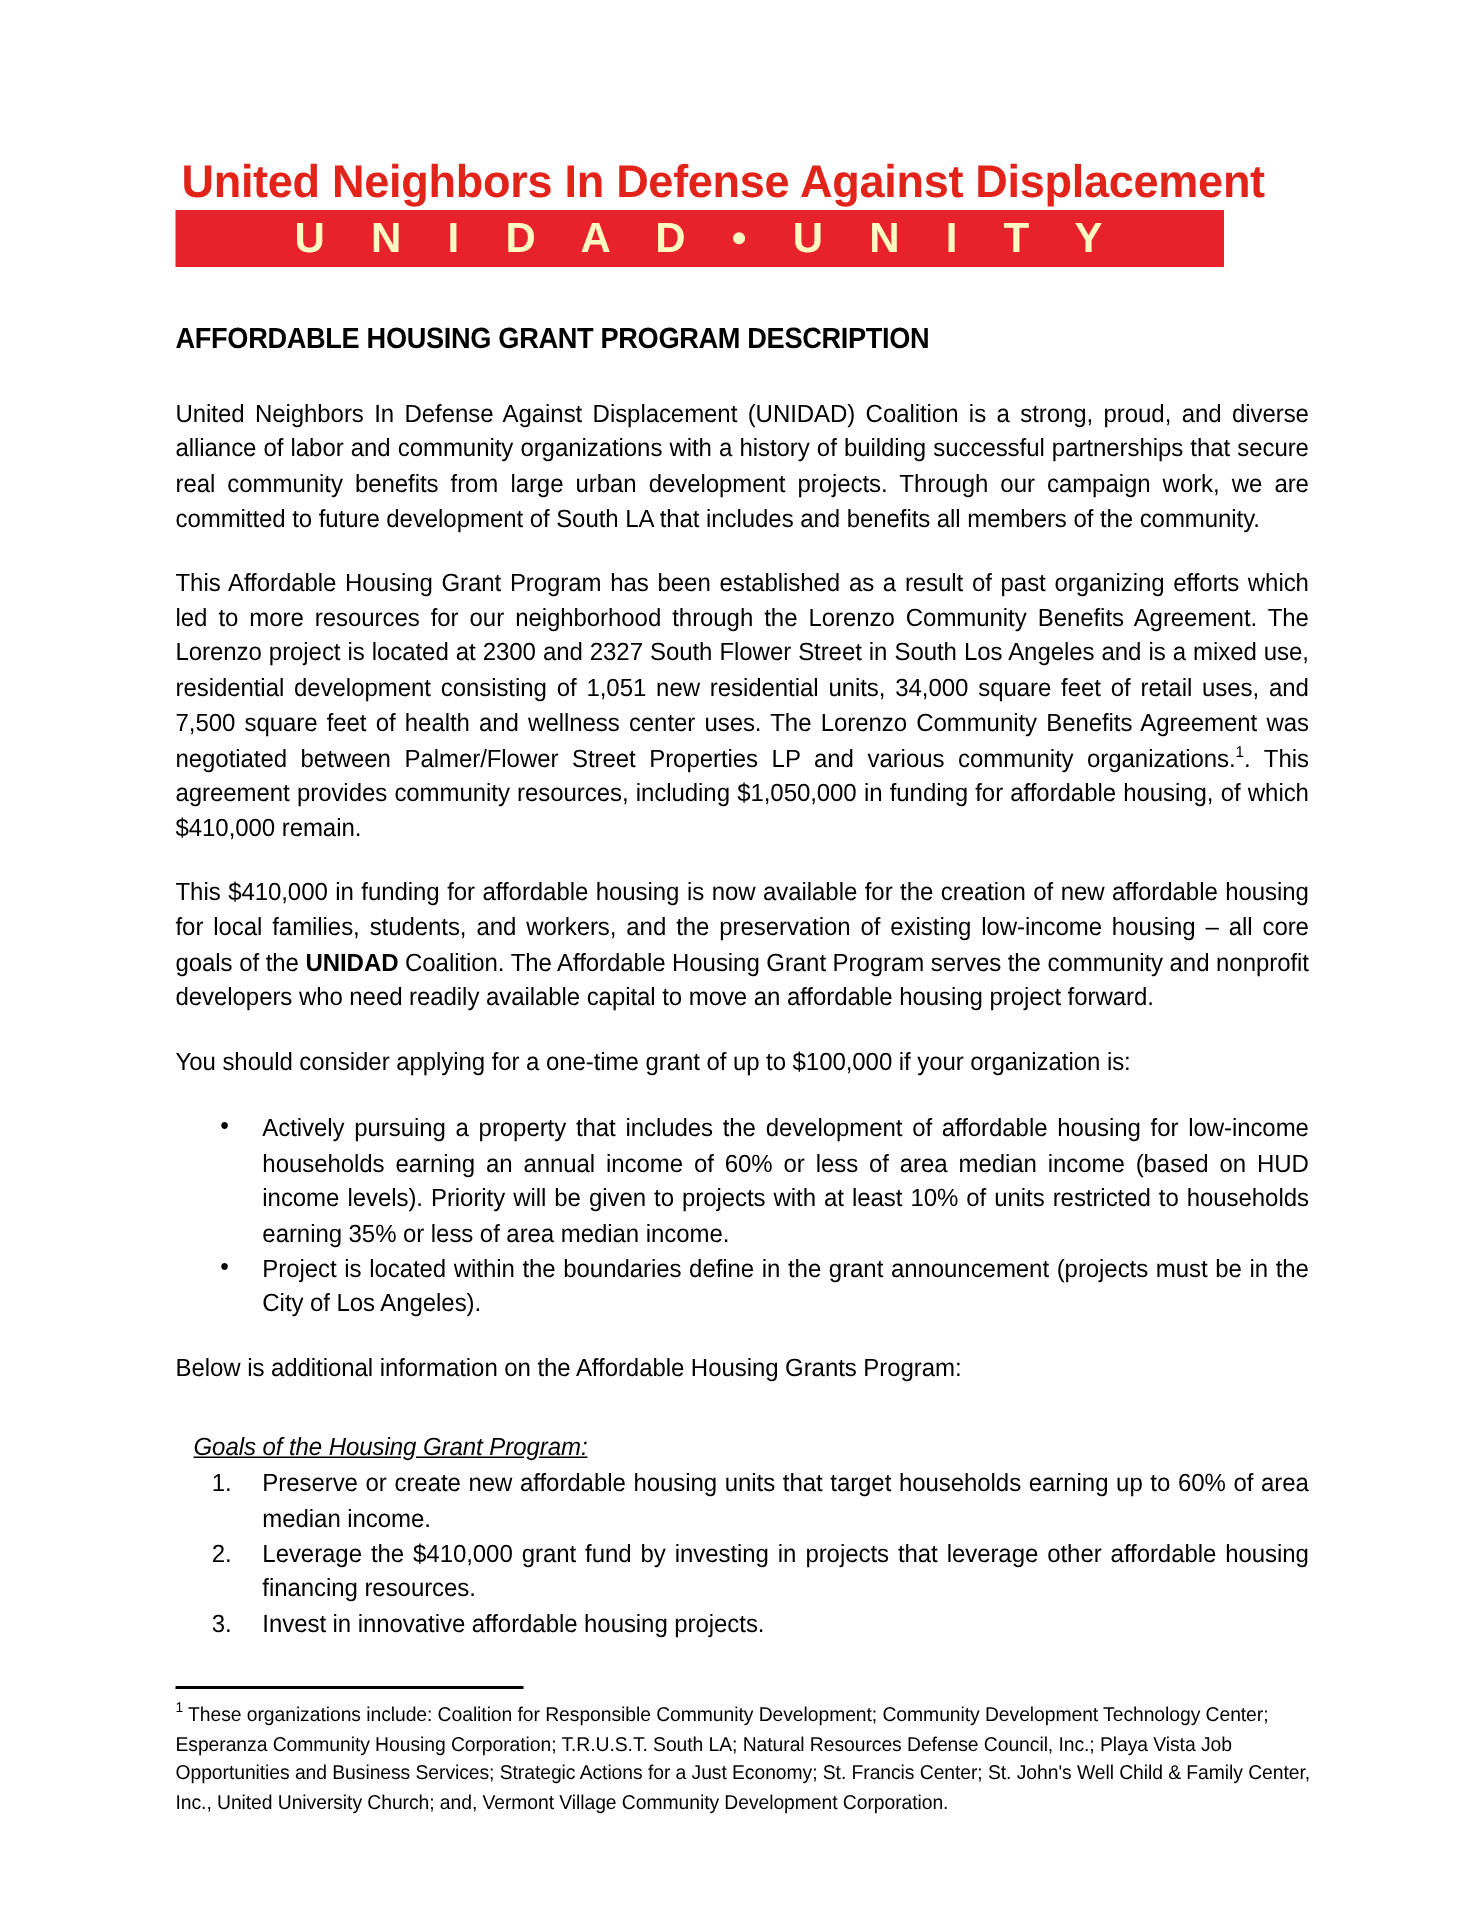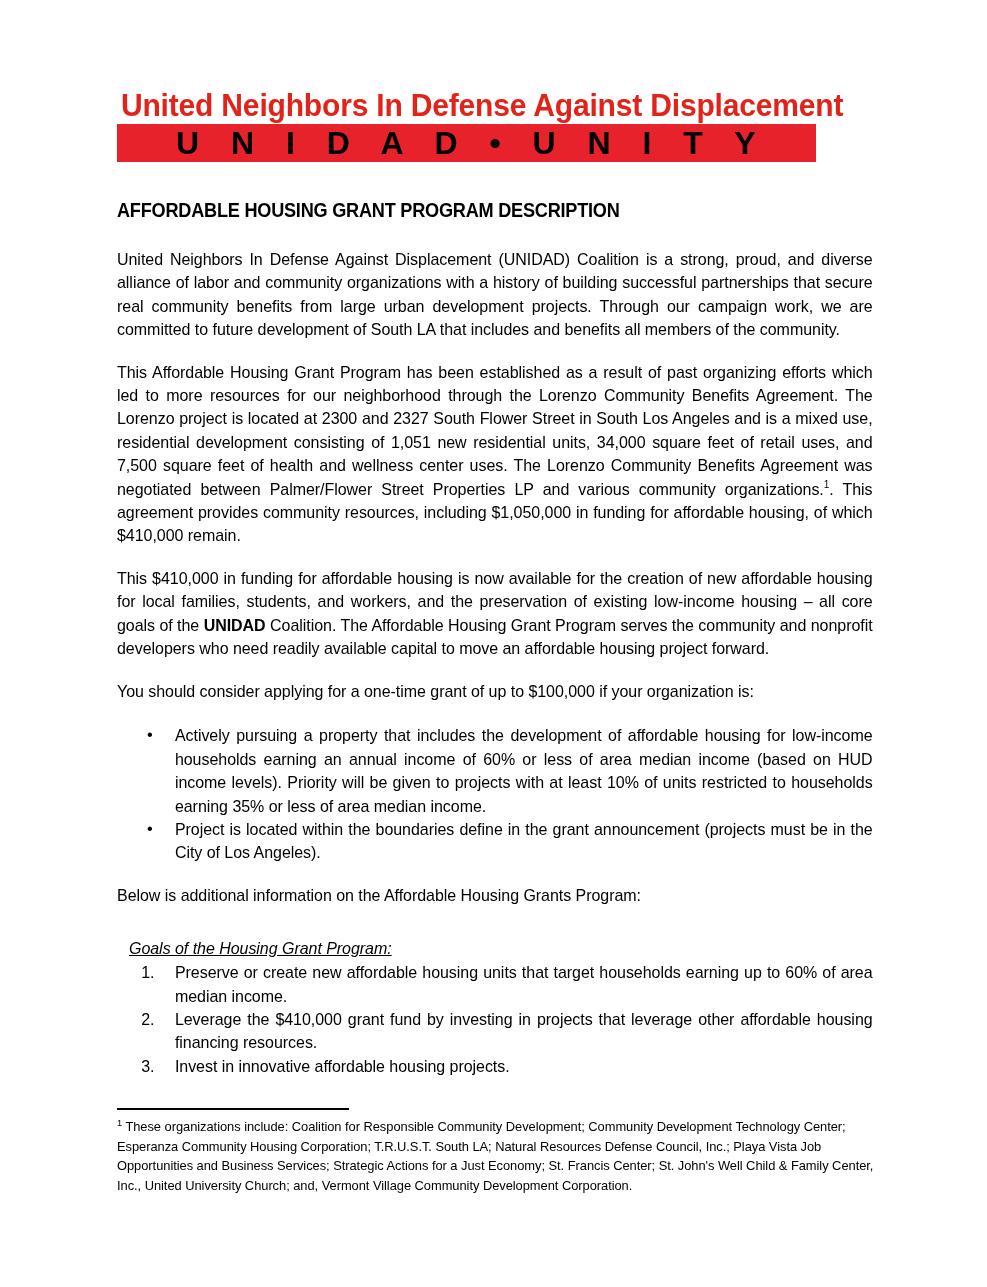--- a/index.html
+++ b/index.html
@@ -13,21 +13,21 @@
     height: 1287px;
     position: relative;
     overflow: hidden;
     font-family: "Liberation Sans", sans-serif;
     color: #000000;
     -webkit-font-smoothing: antialiased;
   }
 
   .page {
     position: absolute;
-    left: 0; top: 0;
+    left: 0; top: 16px;
     width: 987px;
     height: 958px;
     background: #ffffff;
   }
 
   
   .logo-block {
     position: absolute;
     left: 117px;
     top: 88px;
@@ -48,24 +48,24 @@
   .logo-bar {
     margin-top: 2px;
     background: #E8222A;
     height: 38px;
     width: 699px;
     display: flex;
     align-items: center;
     justify-content: center;
   }
   .logo-bar-text {
-    color: #000000;
+    color: #fef9c3;
     font-family: "Liberation Sans", sans-serif;
     font-weight: bold;
-    font-size: 32px;
+    font-size: 28px;
     line-height: 30px;
     letter-spacing: 11.5px;
     white-space: nowrap;
     padding-left: 10px;
   }
 
   
   .doc-title {
     position: absolute;
     left: 117px;

